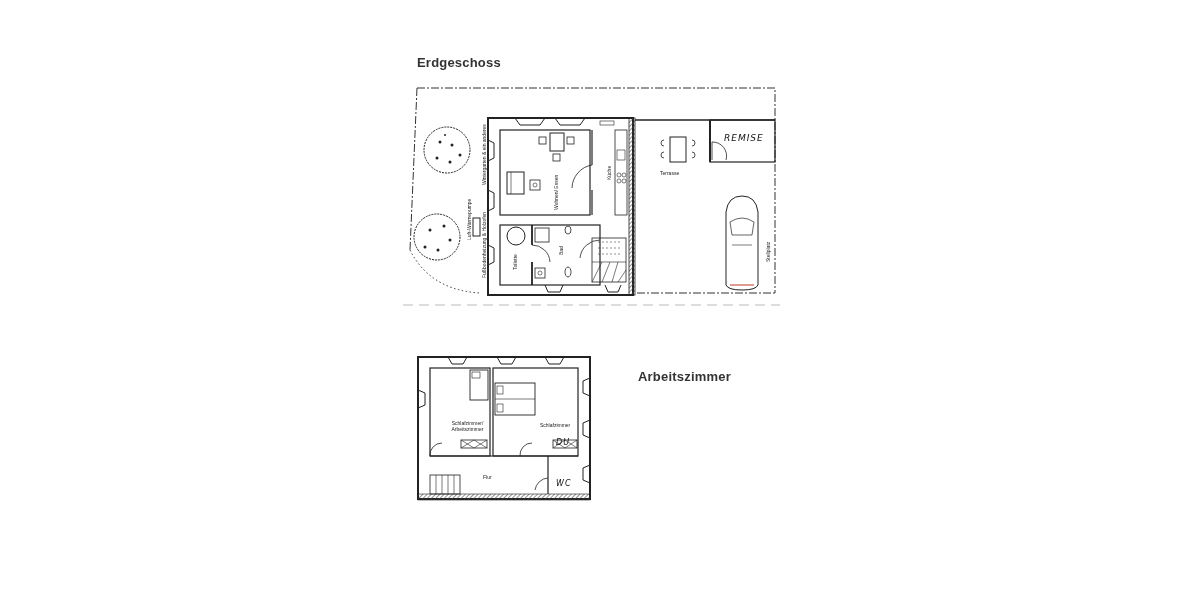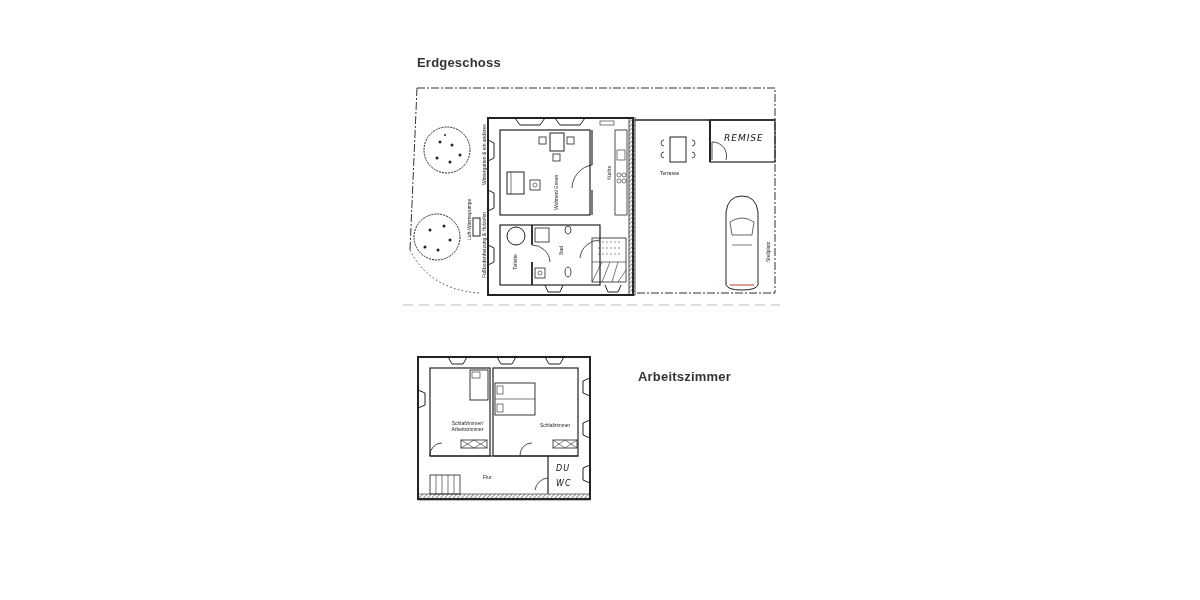--- a/index.html
+++ b/index.html
@@ -166,16 +166,16 @@
   <div class="lbl" style="left:660px;top:170px;">Terrasse</div>
   <div class="hand" style="left:724px;top:133px;">REMISE</div>
   <div class="vlbl" style="left:765px;top:262px;">Stellplatz</div>
   <div class="vlbl" style="left:481px;top:185px;">Wintergarten &amp; ein anderes</div>
   <div class="vlbl" style="left:466px;top:240px;">Luft-Wärmepumpe</div>
   <div class="vlbl" style="left:481px;top:278px;">Fußbodenheizung &amp; Holzofen</div>
 
   <div class="lbl" style="left:445px;top:420px;width:45px;white-space:normal;text-align:center;line-height:6px;">Schlafzimmer/ Arbeitszimmer</div>
   <div class="lbl" style="left:540px;top:422px;">Schlafzimmer</div>
   <div class="lbl" style="left:483px;top:474px;">Flur</div>
-  <div class="hand" style="left:556px;top:464px;font-size:8px;">DU</div>
+  <div class="hand" style="left:556px;top:438px;font-size:8px;">DU</div>
   <div class="hand" style="left:556px;top:479px;font-size:8px;font-style:italic;">WC</div>
 
 </div>
 
 </body></html>

